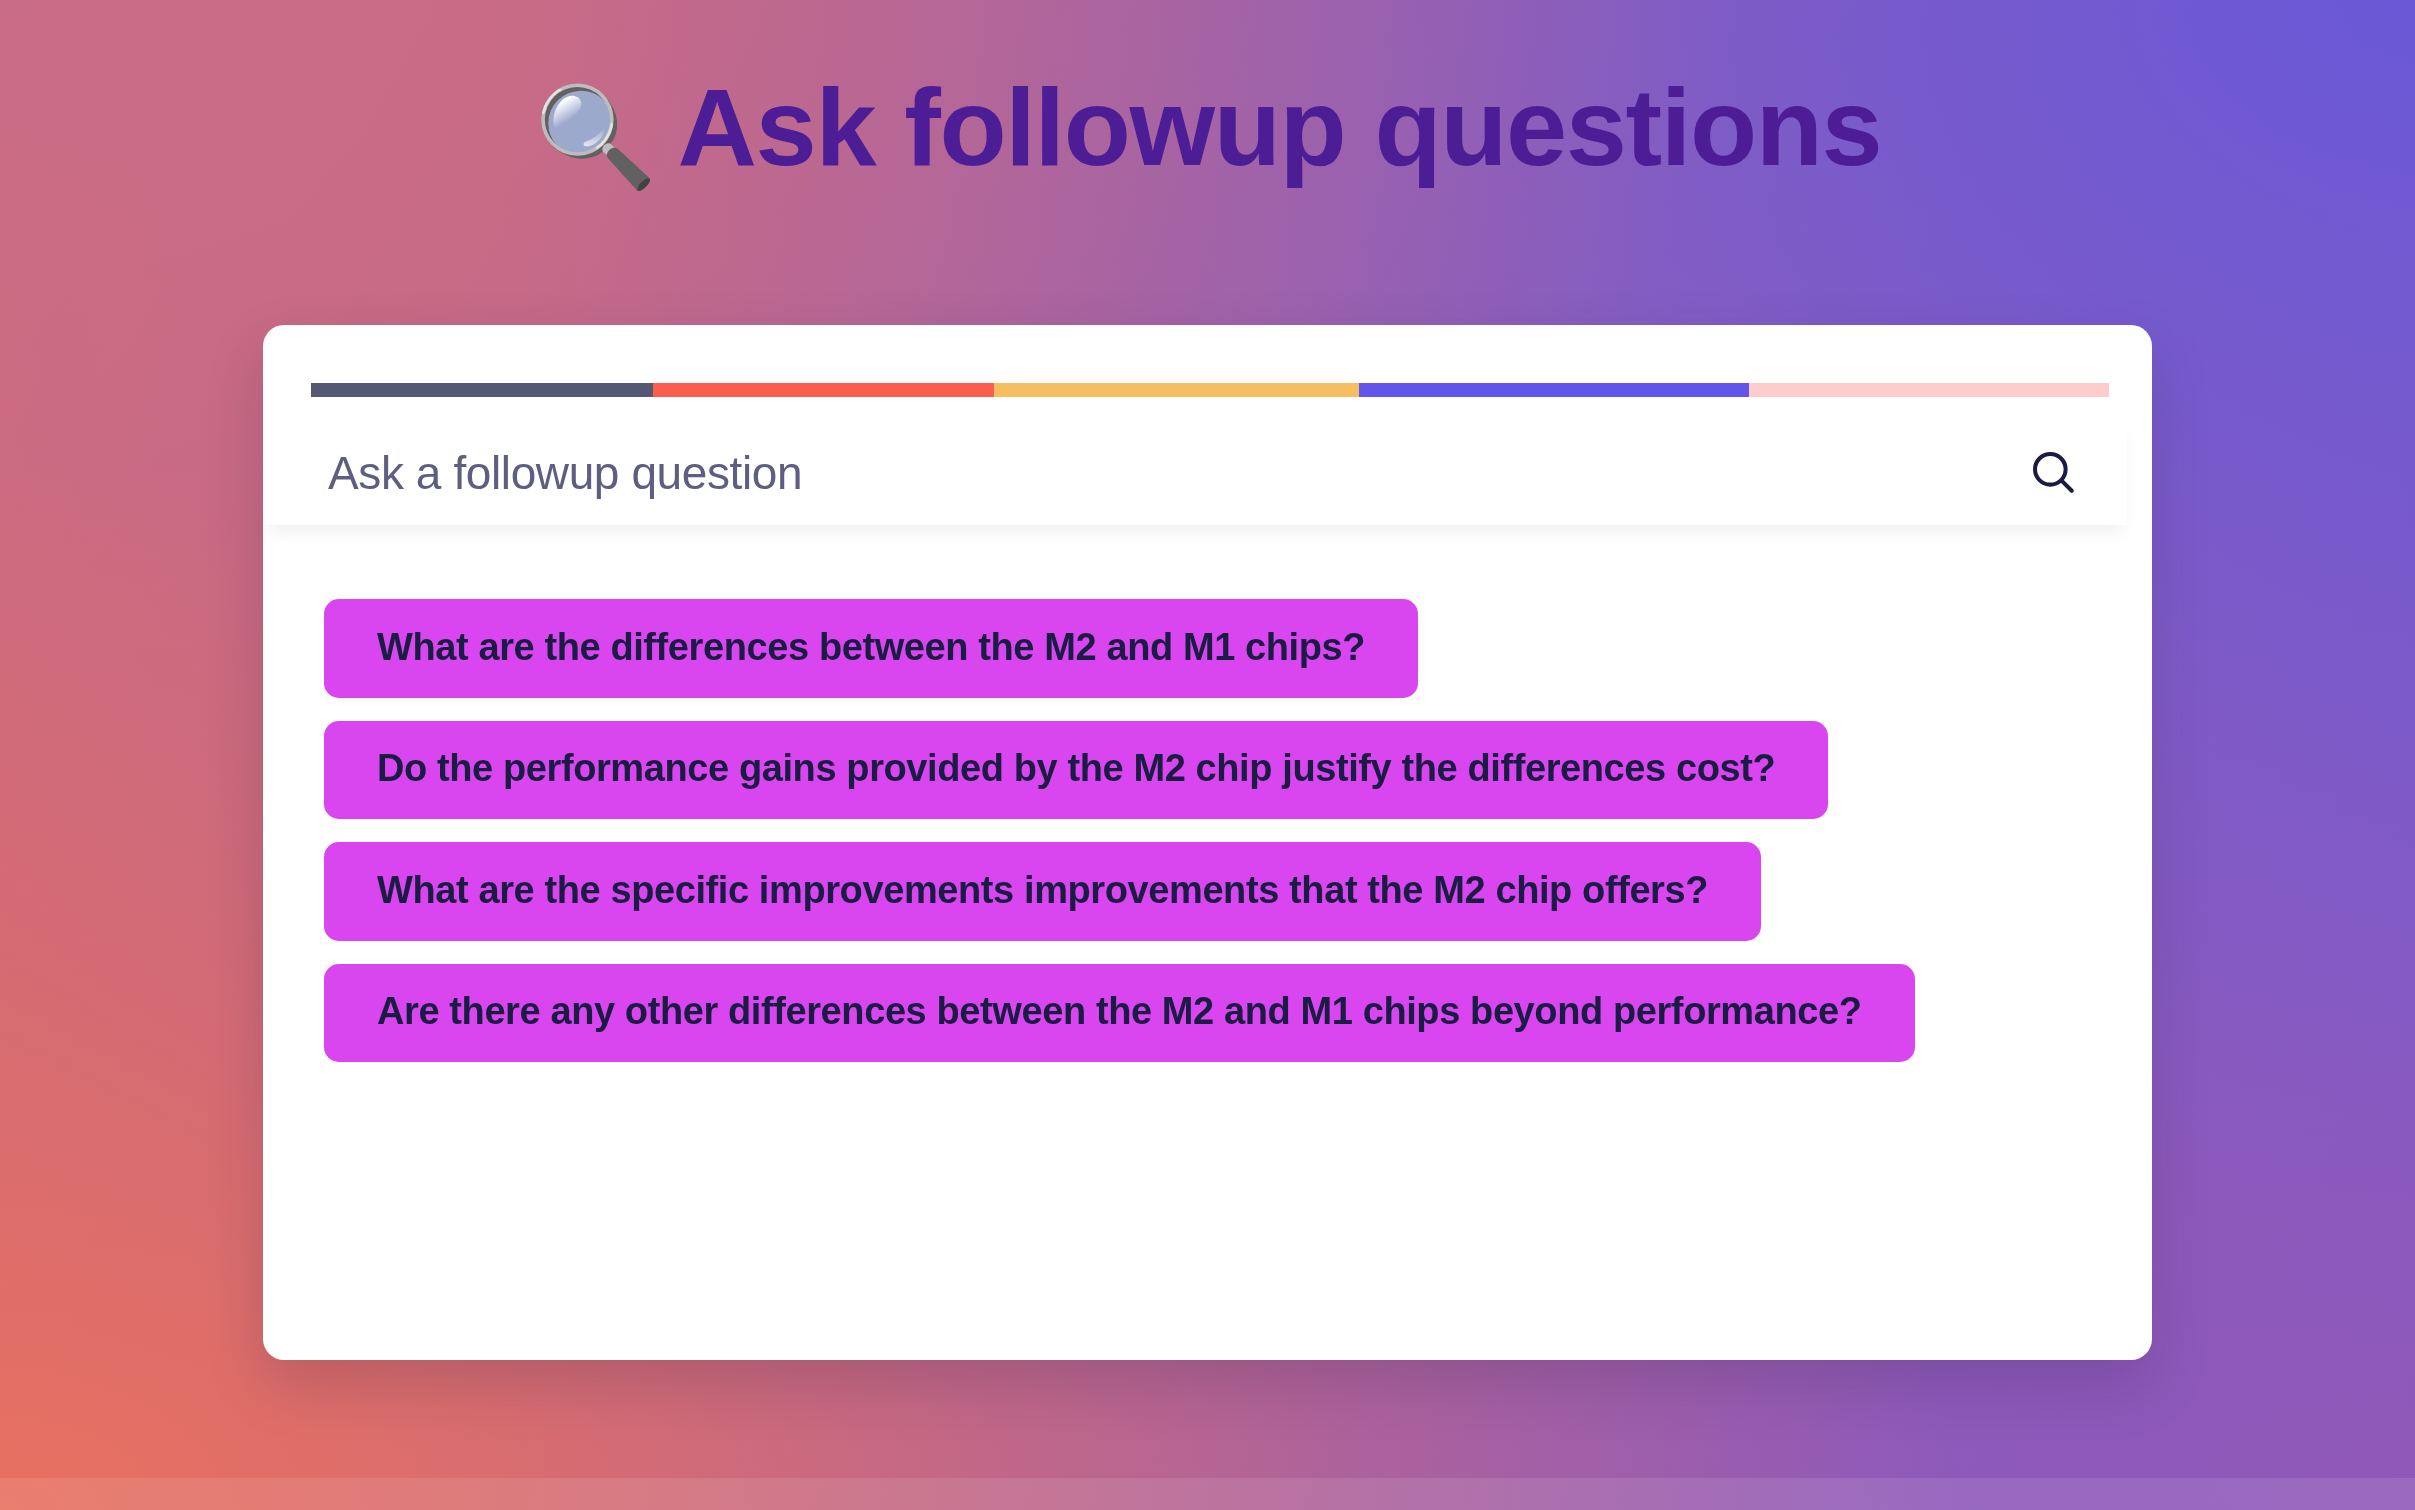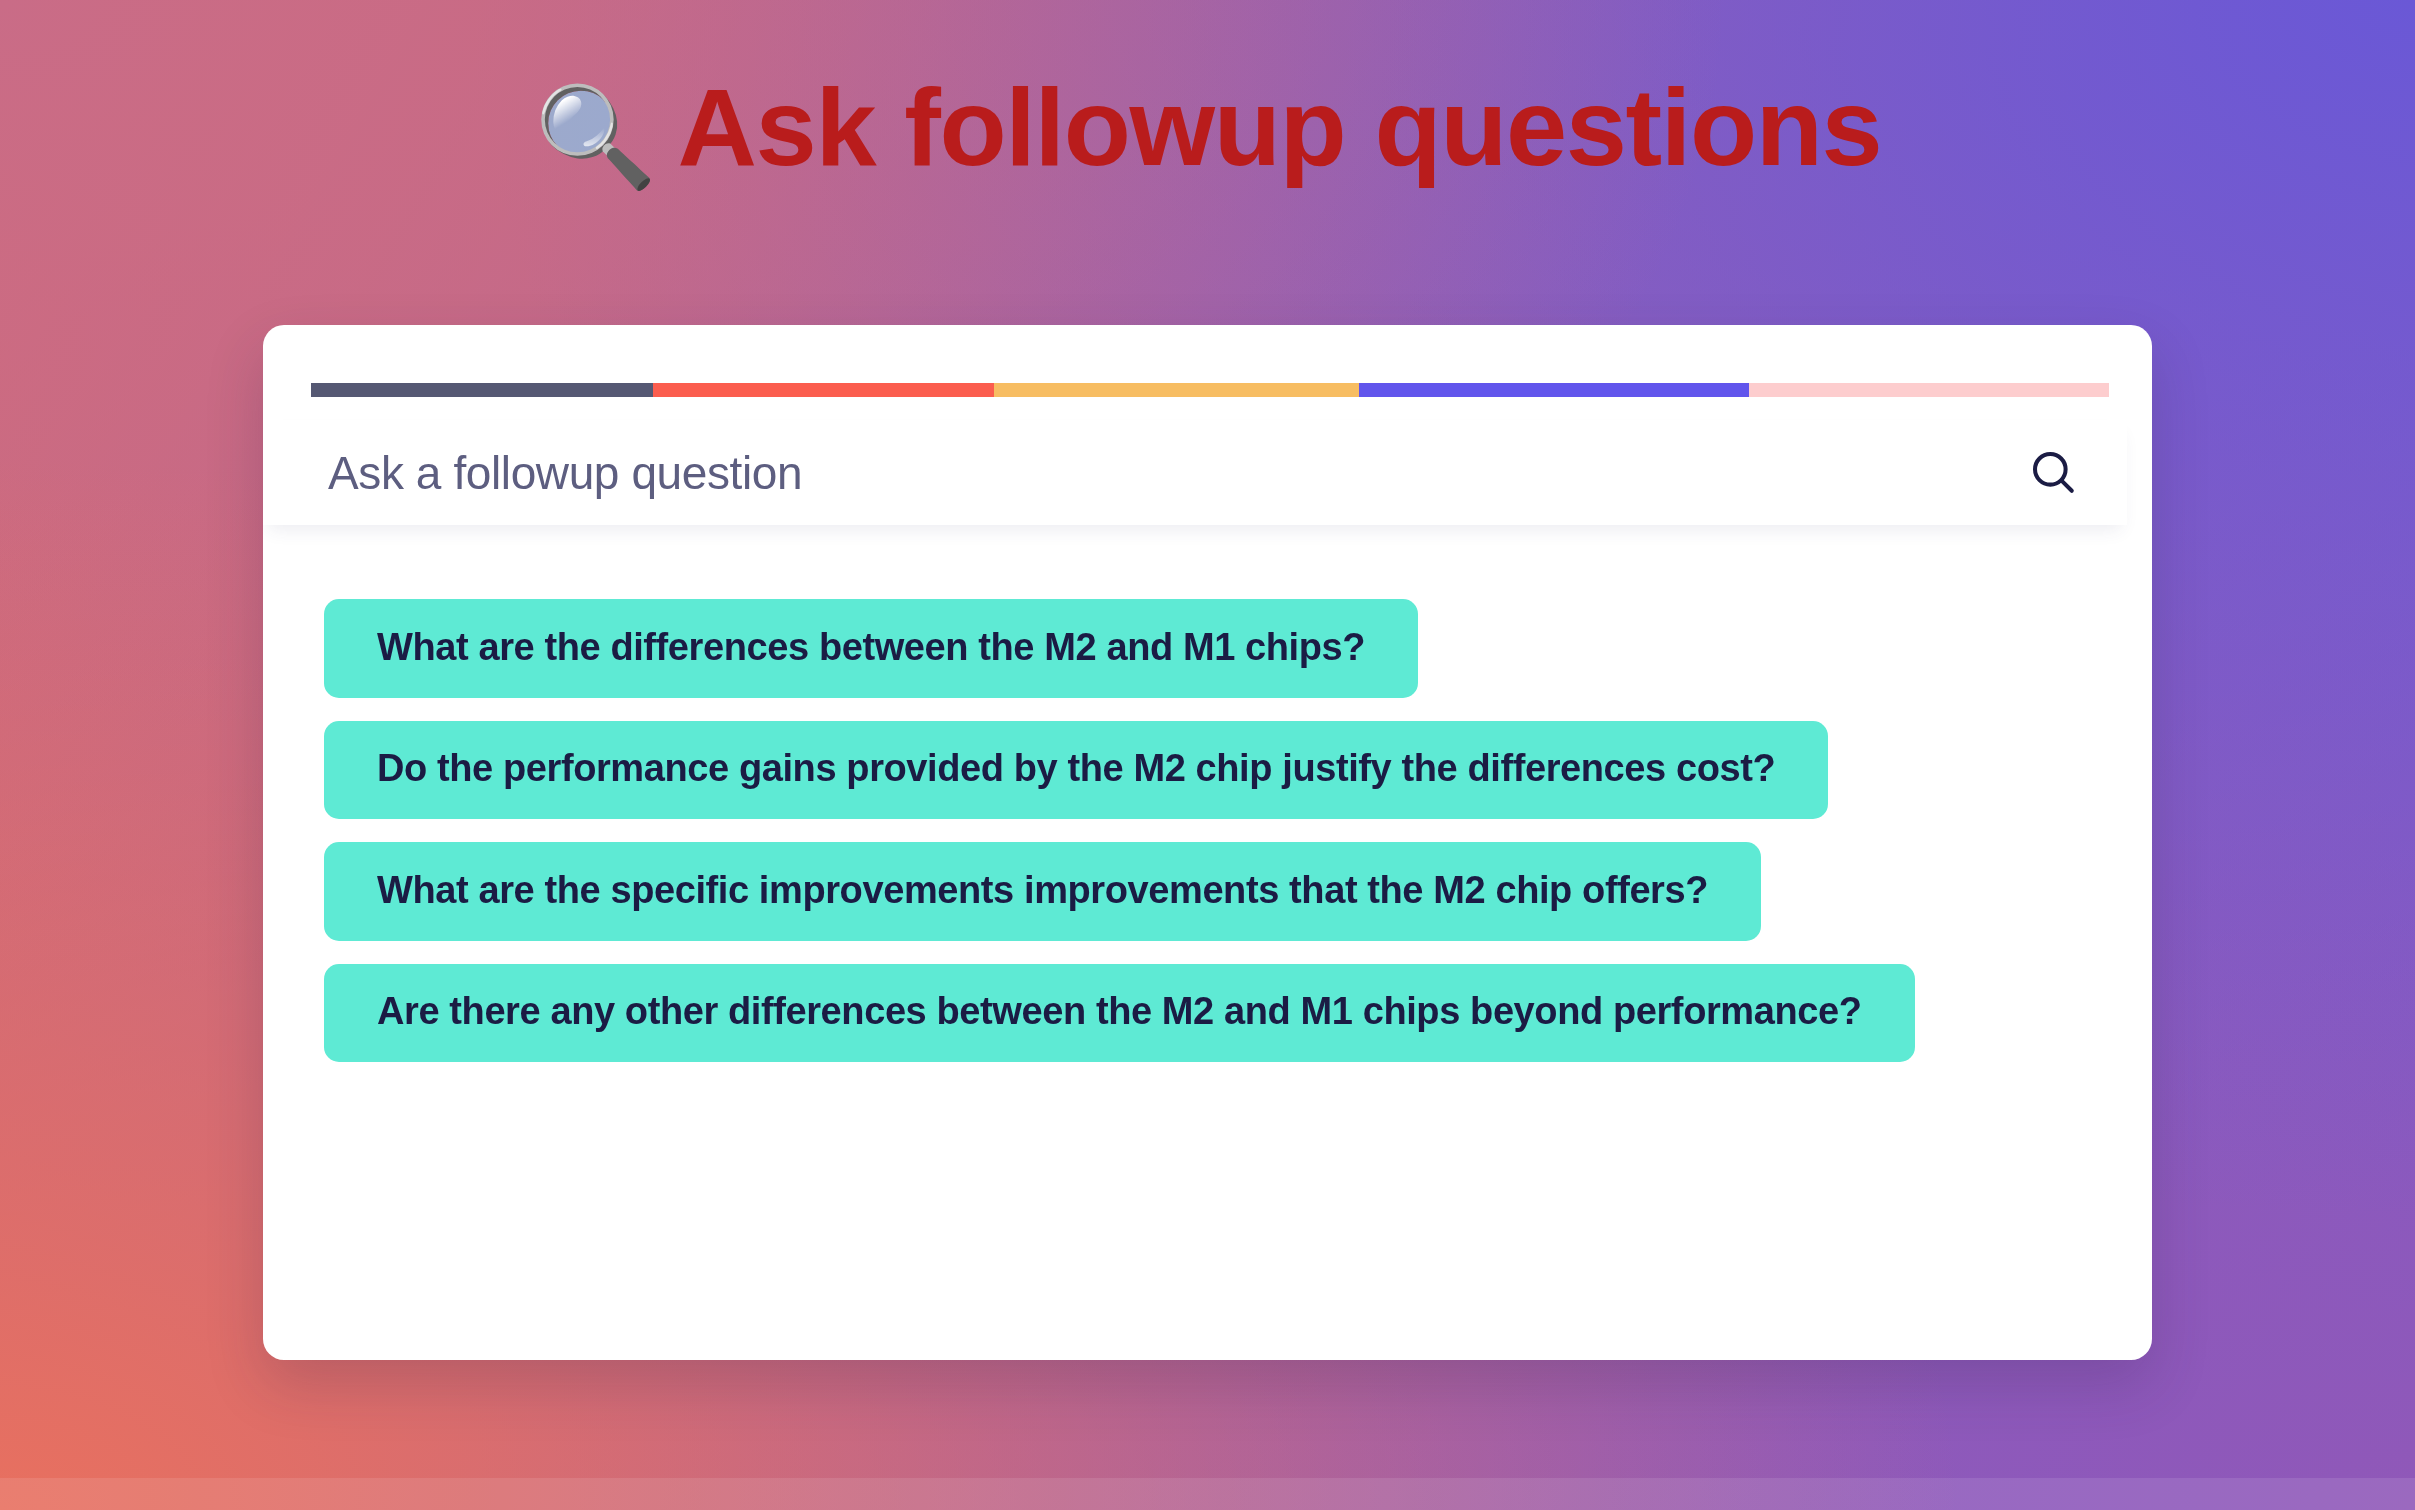--- a/index.html
+++ b/index.html
@@ -31,21 +31,21 @@
   }
 
   
   .page-title {
     position: absolute;
     top: 55px;
     left: 0; right: 0;
     text-align: center;
     font-size: 110px;
     font-weight: 700;
-    color: #b91c1c;
+    color: #4c1d95;
     letter-spacing: -1.4px;
     line-height: 1.3;
     white-space: nowrap;
   }
   .title-emoji {
     font-size: 99px;
     margin-right: 21px;
     vertical-align: -5.7px;
   }
 
@@ -116,21 +116,21 @@
     left: 61px;
     top: 274px;
     right: 42px;
     display: flex;
     flex-direction: column;
     gap: 23px;
   }
   .suggestion-chip {
     align-self: flex-start;
     max-width: 100%;
-    background: #5eead4;
+    background: #d946ef;
     border-radius: 15px;
     padding: 28.5px 53px 32px 53px;
     font-size: 38px;
     font-weight: 700;
     color: #1b1c44;
     letter-spacing: -0.4px;
     line-height: 1.0;
     cursor: pointer;
     white-space: nowrap;
   }

